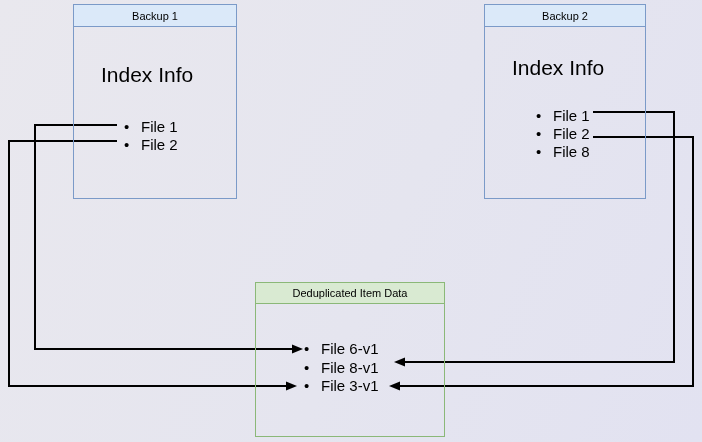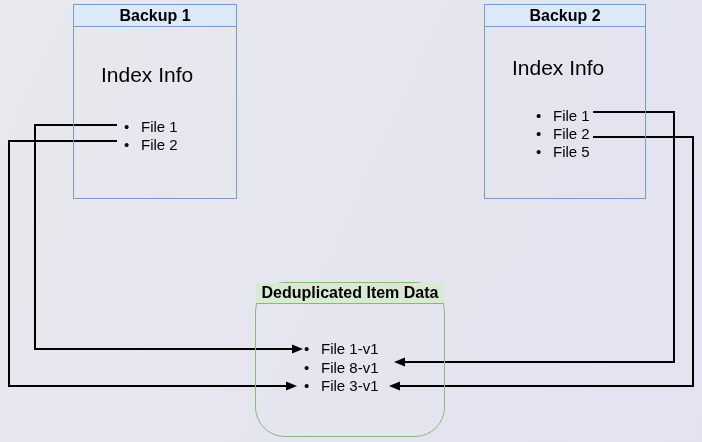--- a/index.html
+++ b/index.html
@@ -33,28 +33,28 @@
     border:1.5px solid;
     box-sizing:border-box;
     background:transparent;
   }
   .box.blue{border-color:var(--box-blue-border);}
   .box.green{border-color:var(--box-green-border);}
   .box-header{
     position:absolute;left:0;top:0;right:0;
     border-bottom:1.5px solid;
     display:flex;align-items:center;justify-content:center;
-    font-weight:bold;font-size:16px;color:var(--text);
+    font-weight:normal;font-size:11px;color:var(--text);
     box-sizing:border-box;
   }
   .blue .box-header{background:var(--box-blue-header);border-color:var(--box-blue-border);height:22px;}
   .green .box-header{background:var(--box-green-header);border-color:var(--box-green-border);height:21px;}
   #backup1-box{left:73px;top:4px;width:164px;height:195px;}
   #backup2-box{left:484px;top:4px;width:162px;height:195px;}
-  #dedup-box{left:255px;top:282px;width:190px;height:155px;border-radius:30px;}
+  #dedup-box{left:255px;top:282px;width:190px;height:155px;}
   .index-label{
     position:absolute;
     font-size:21px;color:var(--text);
     white-space:nowrap;
   }
   #backup1-box .index-label{left:27px;top:58px;}
   #backup2-box .index-label{left:27px;top:51px;}
   ul.file-list{
     position:absolute;margin:0;padding:0;list-style:none;
   }
@@ -103,26 +103,26 @@
       <li>File 2</li>
     </ul>
   </div>
 
   <div class="box blue" id="backup2-box">
     <div class="box-header">Backup 2</div>
     <div class="index-label">Index Info</div>
     <ul class="file-list">
       <li>File 1</li>
       <li>File 2</li>
-      <li>File 5</li>
+      <li>File 8</li>
     </ul>
   </div>
 
   <div class="box green" id="dedup-box">
     <div class="box-header">Deduplicated Item Data</div>
     <ul class="file-list">
-      <li>File 1-v1</li>
+      <li>File 6-v1</li>
       <li>File 8-v1</li>
       <li>File 3-v1</li>
     </ul>
   </div>
 
 </div>
 
 </body></html>

